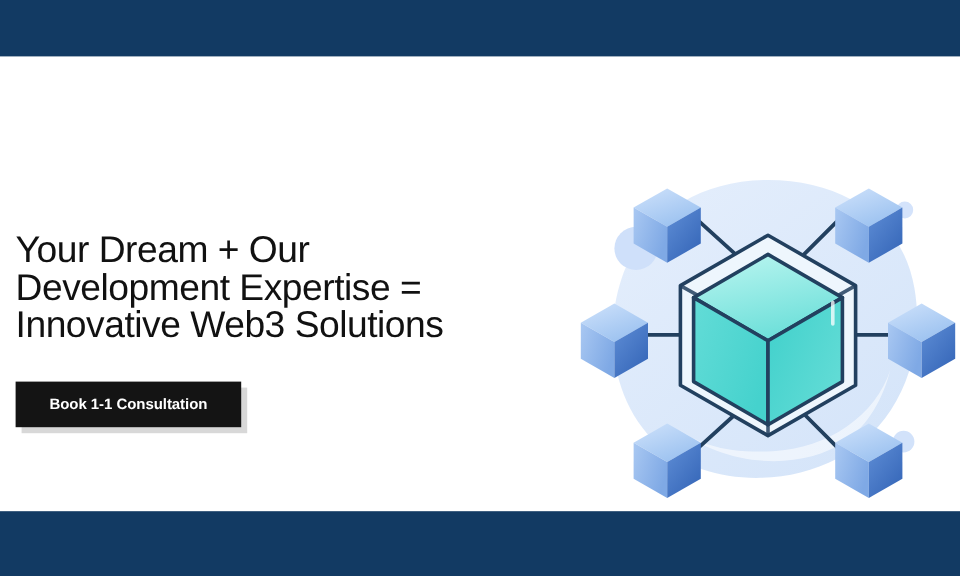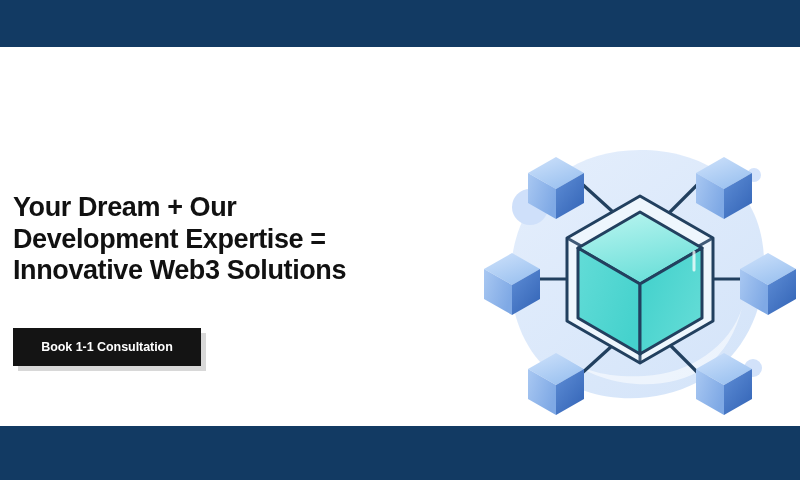--- a/index.html
+++ b/index.html
@@ -36,31 +36,31 @@
 
   
   .content {
     position: absolute;
     left: 13px;
     top: 192px;
     width: 420px;
   }
   .headline {
     margin: 0;
-    font-size: 27px;
+    font-size: 31px;
     line-height: 31.5px;
-    font-weight: 700;
+    font-weight: 400;
     letter-spacing: -0.4px;
     color: #111111;
     white-space: pre-line;
   }
 
   .cta-wrap {
     position: relative;
-    margin-top: 41px;
+    margin-top: 31px;
     width: 188px;
     height: 46px;
   }
   .cta-shadow {
     position: absolute;
     left: 5px;
     top: 5px;
     width: 188px;
     height: 38px;
     background: #d8d8d8;

